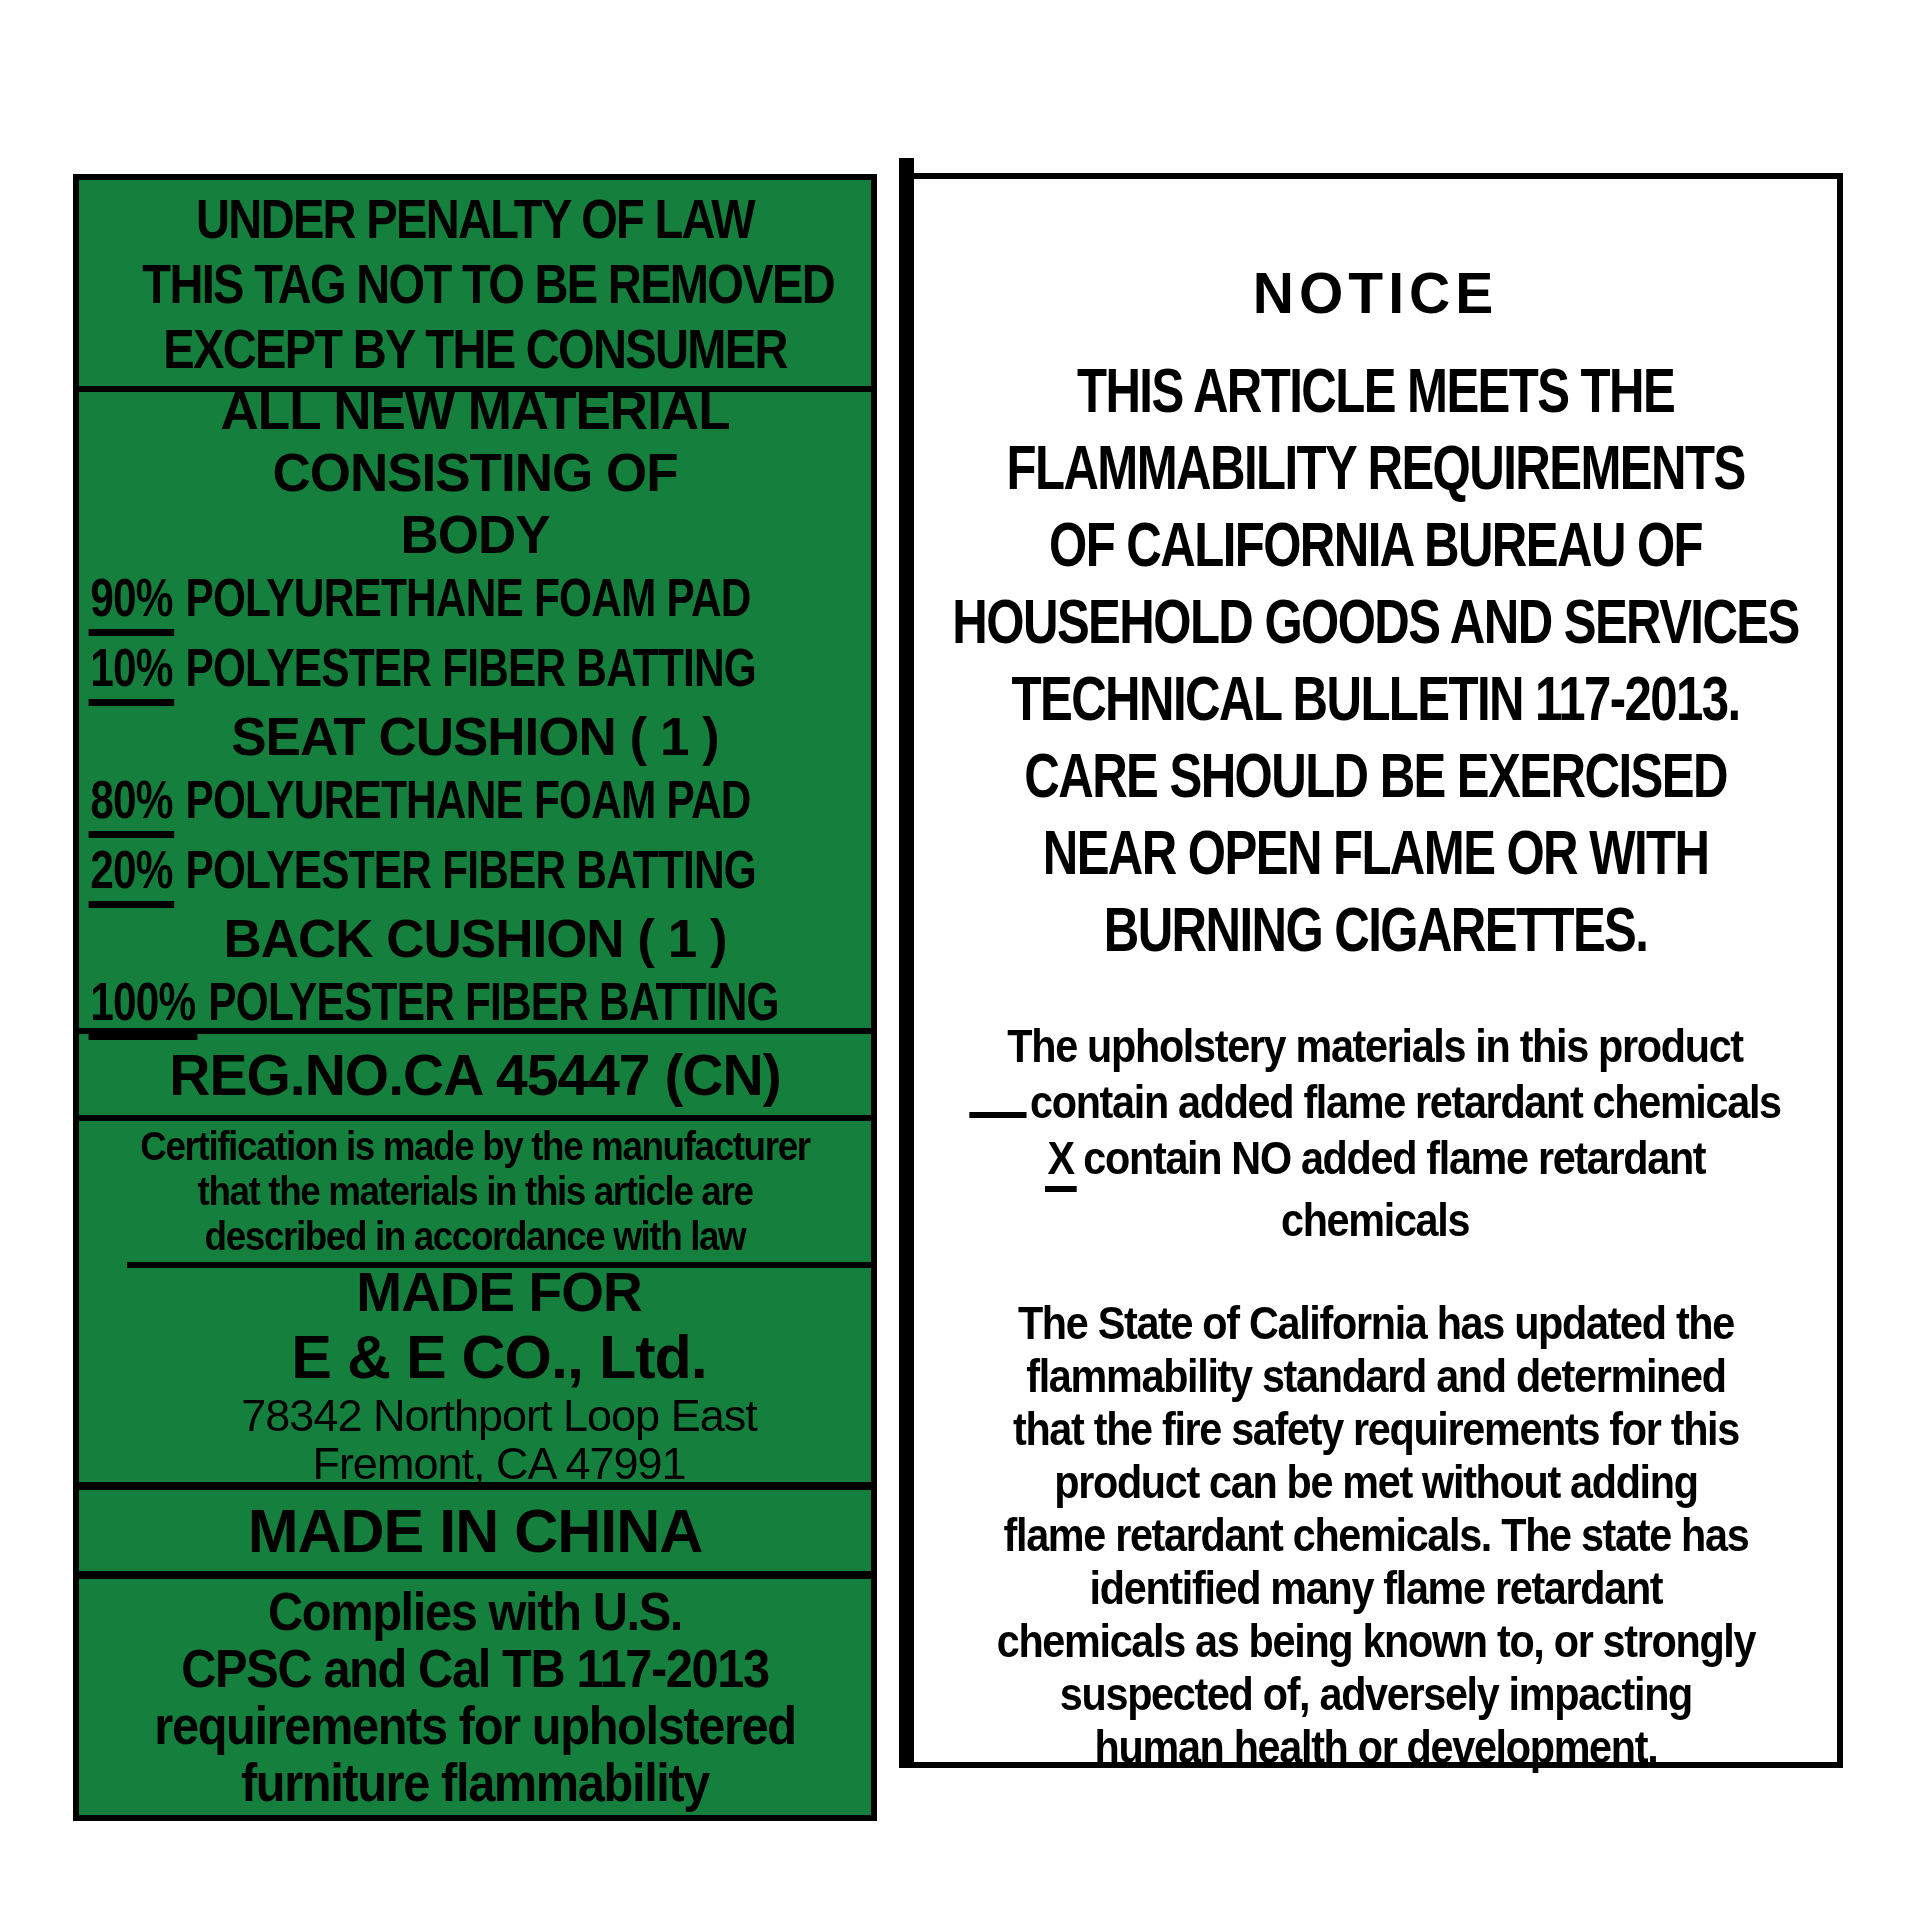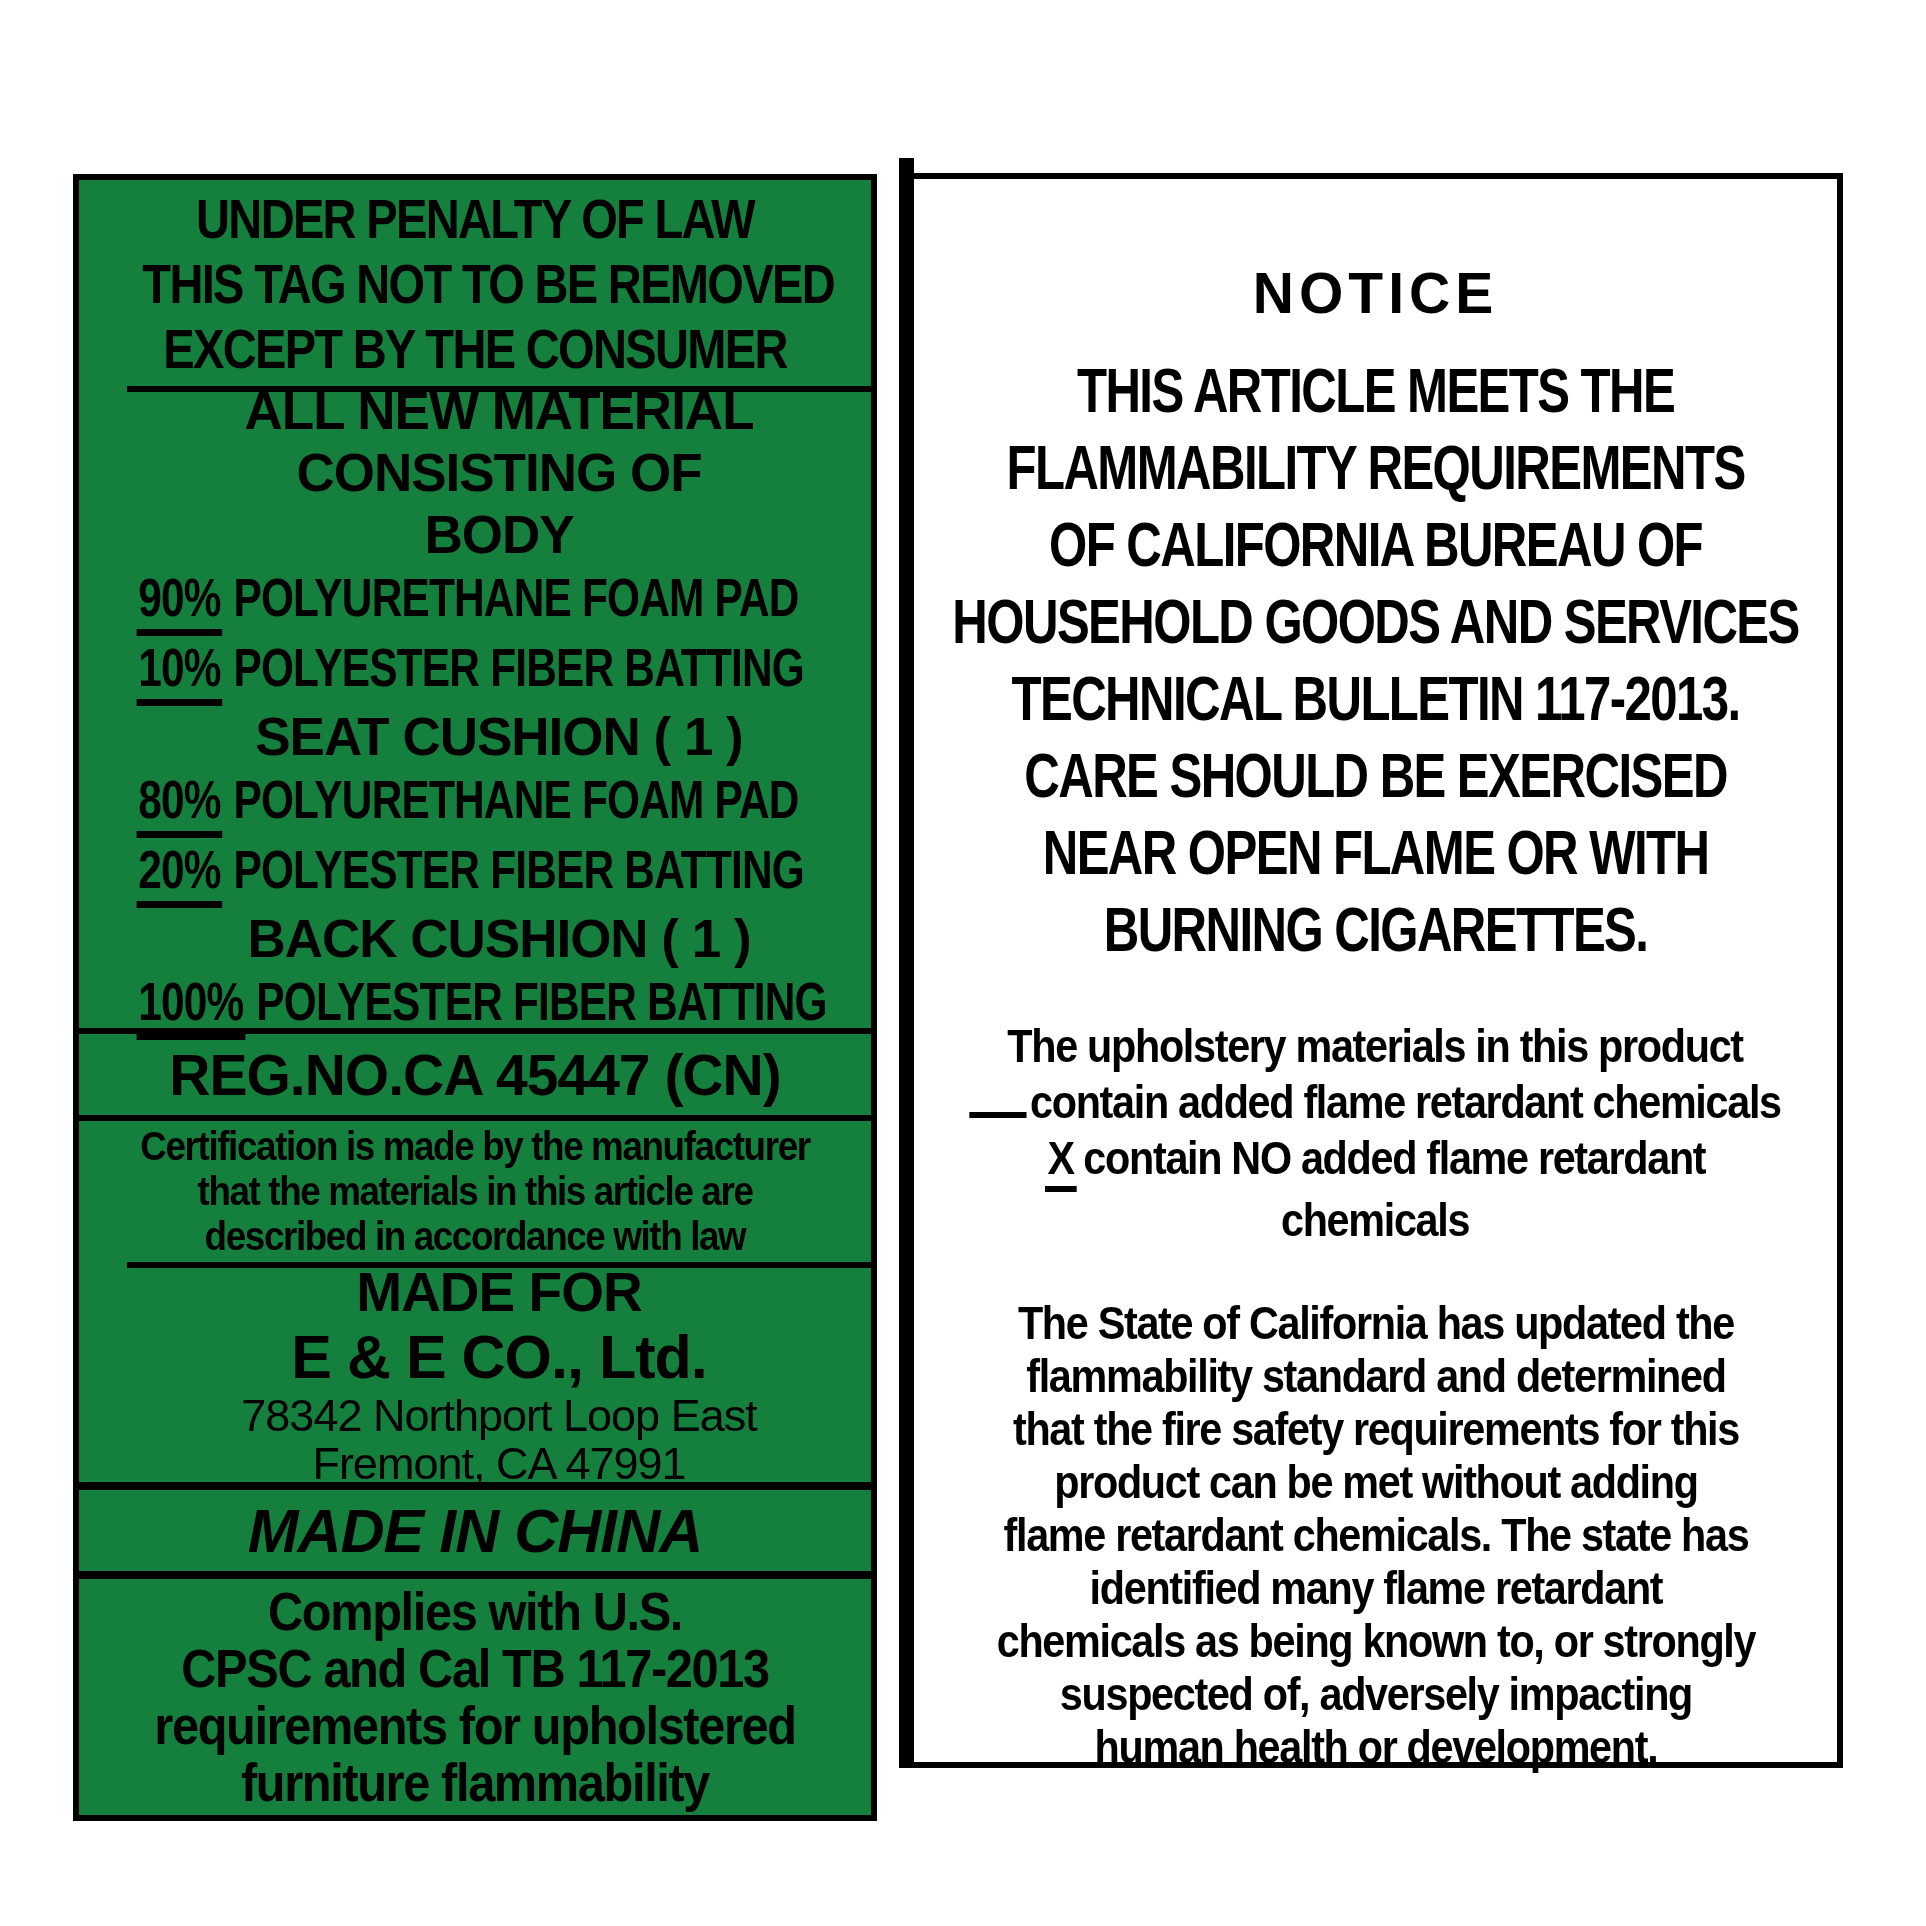--- a/index.html
+++ b/index.html
@@ -13,41 +13,41 @@
     border:6px solid #000; background:#15803d;
     display:flex; flex-direction:column;
   }
   .sec { border-top:6px solid #000; display:flex; flex-direction:column; justify-content:center; }
   .sec:first-child { border-top:none; }
 
   .sec-penalty { height:206px; }
   .penalty-line { font-size:56px; font-weight:700; line-height:65px; text-align:center;
                   letter-spacing:-2px; white-space:nowrap; transform:scaleX(.84); transform-origin:50% 50%; }
 
-  .sec-materials { height:642px; justify-content:center;margin-left:48px; }
+  .sec-materials { height:642px; justify-content:center; }
   .mat-center { font-size:53px; font-weight:700; line-height:62px; text-align:center;
                 letter-spacing:-1px; white-space:nowrap; }
   .mat-row { display:flex; align-items:baseline; font-size:53px; font-weight:700; line-height:63px;
              letter-spacing:-1px; white-space:nowrap; padding-left:12px;
              transform:scaleX(.80); transform-origin:0 50%; }
   .mat-pct { border-bottom:7px solid #000; padding:0 2px 0 2px; margin-right:14px; }
 
   .sec-reg { height:87px; }
   .reg-line { font-size:57px; font-weight:700; text-align:center; letter-spacing:-1px; white-space:nowrap; }
 
   .sec-cert { height:147px; }
   .cert-line { font-size:40px; font-weight:700; line-height:45px; text-align:center;
                letter-spacing:-1.5px; white-space:nowrap; transform:scaleX(.92); transform-origin:50% 50%; }
 
   .sec-madefor { height:220px; padding:6px 0;margin-left:48px; }
   .madefor-title { font-size:55px; font-weight:700; line-height:61px; text-align:center; letter-spacing:-1px; }
   .company-name  { font-size:61px; font-weight:700; line-height:69px; text-align:center; letter-spacing:-1px; }
   .addr-line     { font-size:45px; font-weight:400; line-height:48px; text-align:center; letter-spacing:-1px; }
 
-  .sec-madein { height:89px; border-top-width:8px;font-style:italic; }
+  .sec-madein { height:89px; border-top-width:8px; }
   .madein-line { font-size:61px; font-weight:700; text-align:center; letter-spacing:-1px; }
 
   .sec-complies { height:244px; border-top-width:8px; }
   .complies-line { font-size:53px; font-weight:700; line-height:57px; text-align:center;
                    letter-spacing:-1.5px; white-space:nowrap; transform:scaleX(.92); transform-origin:50% 50%; }
 
   
   .right-tag {
     position:absolute; left:899px; top:173px; width:944px; height:1595px;
     border:6px solid #000; border-left:15px solid #000; background:#fff;

